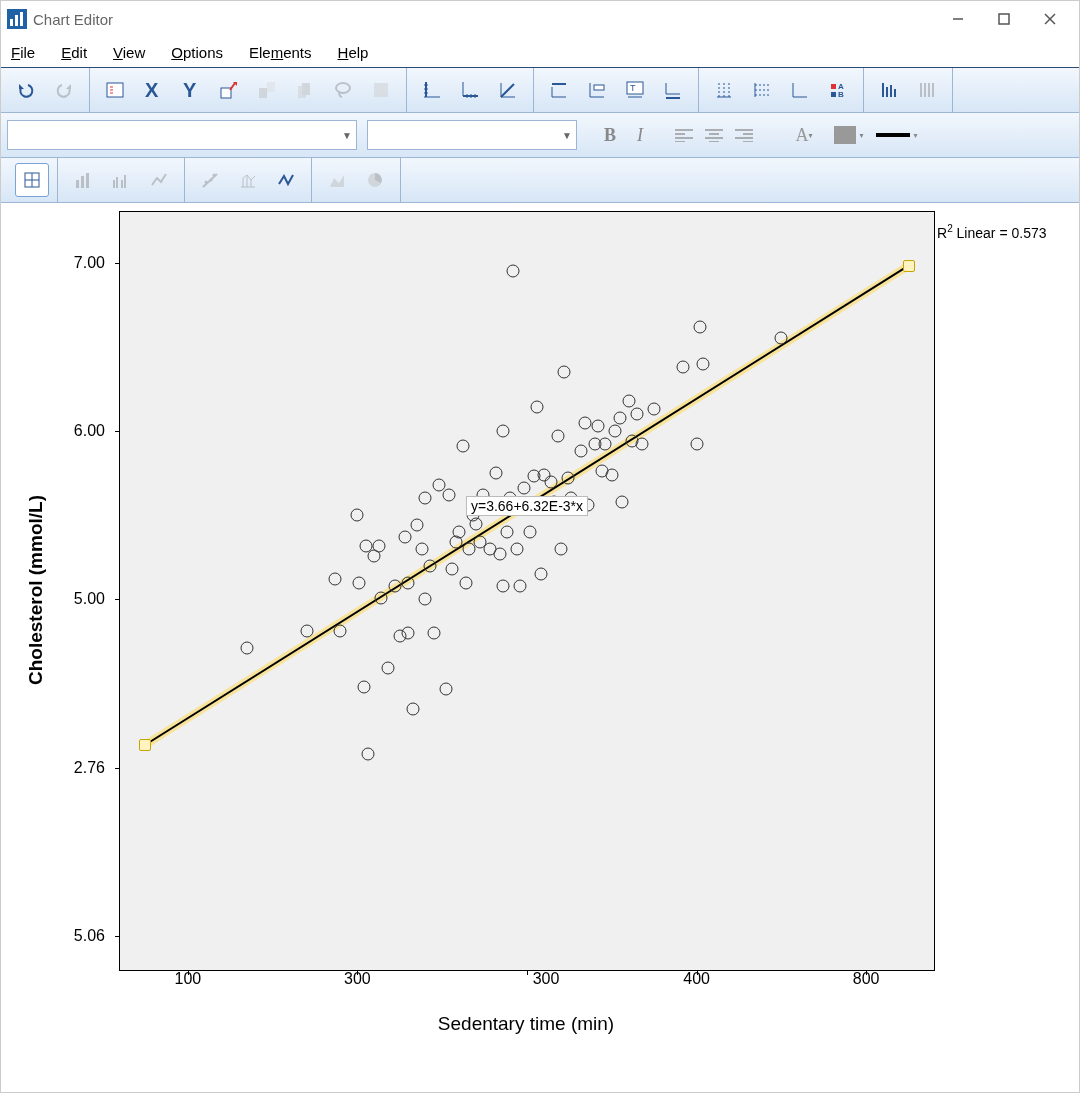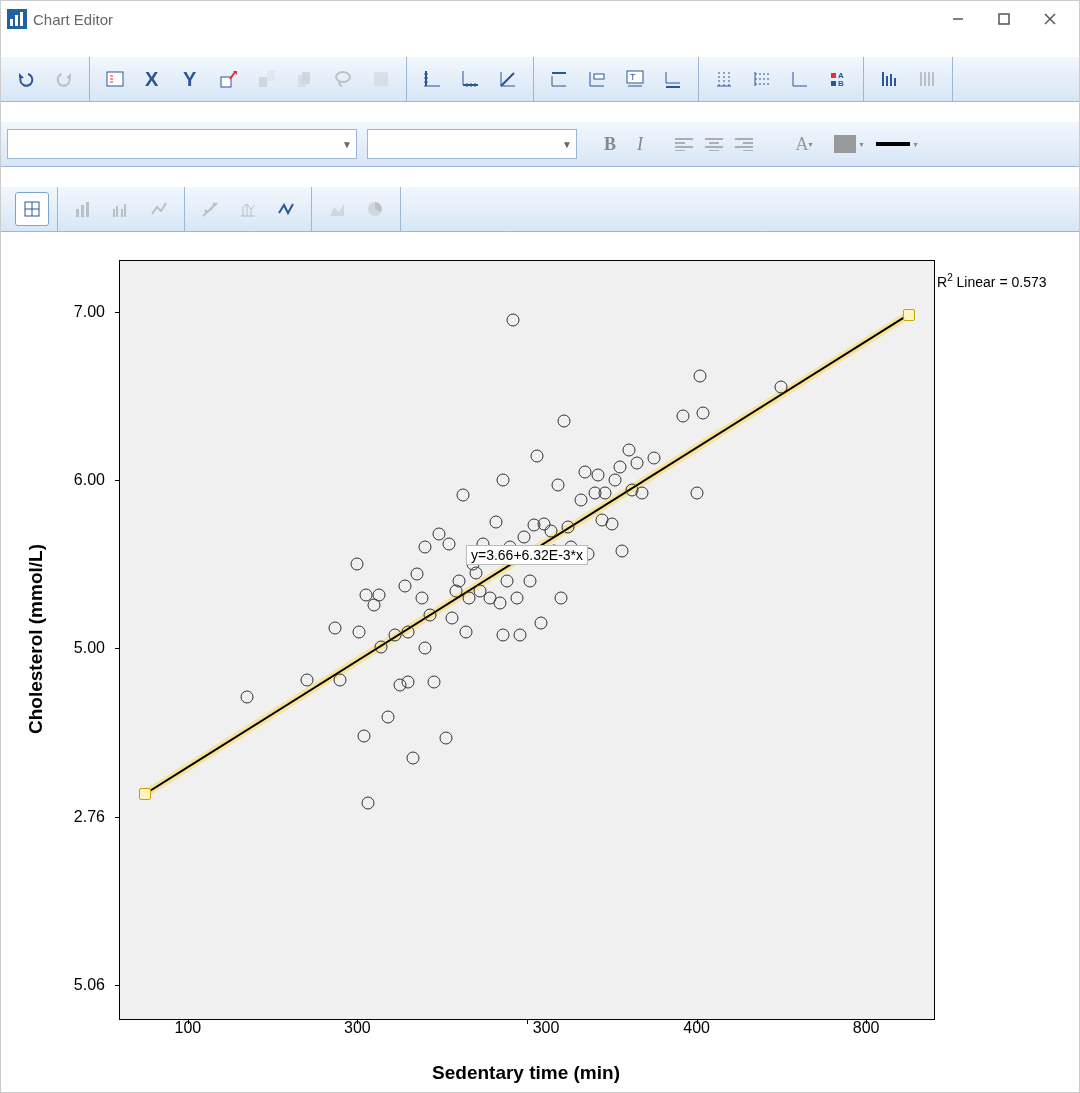--- a/index.html
+++ b/index.html
@@ -1,16 +1,16 @@
 <!DOCTYPE html>
 <html><head>
 <meta charset="utf-8">
 <style>
   html,body{margin:0;padding:0;font-family:"Segoe UI",Tahoma,sans-serif;font-size:13px;color:#000;background:#fff;}
-  .window{width:1080px;height:1093px;box-sizing:border-box;border:1px solid #ccc;display:flex;flex-direction:column;overflow:hidden;gap:20px;}
+  .window{width:1080px;height:1093px;box-sizing:border-box;border:1px solid #ccc;display:flex;flex-direction:column;overflow:hidden;}
   .titlebar{display:flex;align-items:center;height:36px;padding:0 6px;background:#fff;color:#555;}
   .titlebar .app-icon{width:20px;height:20px;margin-right:6px;}
   .titlebar .title{font-size:15px;color:#666;}
   .titlebar .spacer{flex:1;}
   .winbtn{width:46px;height:30px;display:flex;align-items:center;justify-content:center;color:#555;}
   .menubar{display:flex;gap:26px;height:30px;align-items:center;padding:0 10px;border-bottom:1px solid #2c4a77;font-size:15px;}
   .menubar .mi{cursor:default;}
   .menubar .underline{text-decoration:underline;}
   .toolstrip{display:flex;flex-wrap:wrap;background:linear-gradient(#f2f7fd,#d7e6f6);border-bottom:1px solid #9db6d6;}
   .tgroup{display:flex;align-items:center;height:44px;padding:0 6px;border-right:1px solid #9db6d6;}
@@ -20,21 +20,21 @@
   .formatstrip{display:flex;align-items:center;height:44px;background:linear-gradient(#f2f7fd,#d7e6f6);border-bottom:1px solid #9db6d6;padding:0 6px;}
   .dd{height:28px;border:1px solid #9db6d6;background:#fff;display:flex;align-items:center;justify-content:flex-end;padding:0 4px;}
   .dd .chev{color:#666;font-size:10px;}
   .fbtn{width:30px;height:28px;display:flex;align-items:center;justify-content:center;color:#888;font-family:"Times New Roman",serif;font-size:18px;}
   .chartstrip{display:flex;align-items:center;height:44px;background:linear-gradient(#f2f7fd,#d7e6f6);border-bottom:1px solid #9db6d6;padding:0 6px;}
   .chart-area{flex:1;position:relative;background:#fff;overflow:hidden;}
   .plotbox{position:absolute;background:#f0f0f0;border:1px solid #000;}
   .tick-y{position:absolute;right:100%;margin-right:15px;transform:translateY(-50%);text-align:right;font-size:16px;color:#000;white-space:nowrap;}
   .tick-x{position:absolute;top:100%;margin-top:0;transform:translateX(-50%);font-size:16px;color:#000;}
   .axis-label-y{position:absolute;transform:rotate(-90deg) translate(-50%,-50%);transform-origin:left top;font-size:19px;font-weight:600;}
-  .axis-label-x{position:absolute;transform:translateX(-50%);font-size:19px;font-weight:700;}
+  .axis-label-x{position:absolute;transform:translateX(-50%);font-size:19px;font-weight:400;}
   .point{position:absolute;width:11px;height:11px;border:1.2px solid #333;border-radius:50%;background:transparent;transform:translate(-50%,-50%);}
   .fitline-hl{position:absolute;transform-origin:left center;height:8px;background:#f7e39a;border-radius:4px;}
   .fitline{position:absolute;transform-origin:left center;height:2px;background:#000;}
   .fit-handle{position:absolute;width:10px;height:10px;border:1px solid #c9a400;background:#fff3c0;border-radius:2px;transform:translate(-50%,-50%);}
   .eq-label{position:absolute;background:#fff;border:1px solid #bbb;padding:1px 4px;font-size:14px;transform:translate(-50%,-50%);white-space:nowrap;}
   .r2-label{position:absolute;font-size:14px;color:#000;white-space:nowrap;}
   .r2-label sup{font-size:10px;}
   .colorbox{width:22px;height:18px;background:#999;}
   .linebox{width:34px;height:4px;background:#000;}
 </style>
@@ -65,20 +65,28 @@
         </svg>
       </div>
     <div class="winbtn">
         <svg width="12" height="12">
           <line x1="1" y1="1" x2="11" y2="11" stroke="#555" stroke-width="1.5"></line>
           <line x1="11" y1="1" x2="1" y2="11" stroke="#555" stroke-width="1.5"></line>
         </svg>
       </div>
   </div>
 
+  <div class="menubar" id="menubar">
+      <span class="mi"><span class="underline">F</span>ile</span>
+      <span class="mi"><span class="underline">E</span>dit</span>
+      <span class="mi"><span class="underline">V</span>iew</span>
+      <span class="mi"><span class="underline">O</span>ptions</span>
+      <span class="mi">Ele<span class="underline">m</span>ents</span>
+      <span class="mi"><span class="underline">H</span>elp</span>
+    </div>
 
   <div class="toolstrip">
     <div class="tgroup">
       <div class="tbtn">
           <svg width="20" height="20">
             <path d="M12 5 A6 6 0 1 1 5 8" fill="none" stroke="#2a5796" stroke-width="2"></path>
             <path d="M3 4 L3 9 L8 9 Z" fill="#2a5796"></path>
           </svg>
         </div>
       <div class="tbtn disabled">

